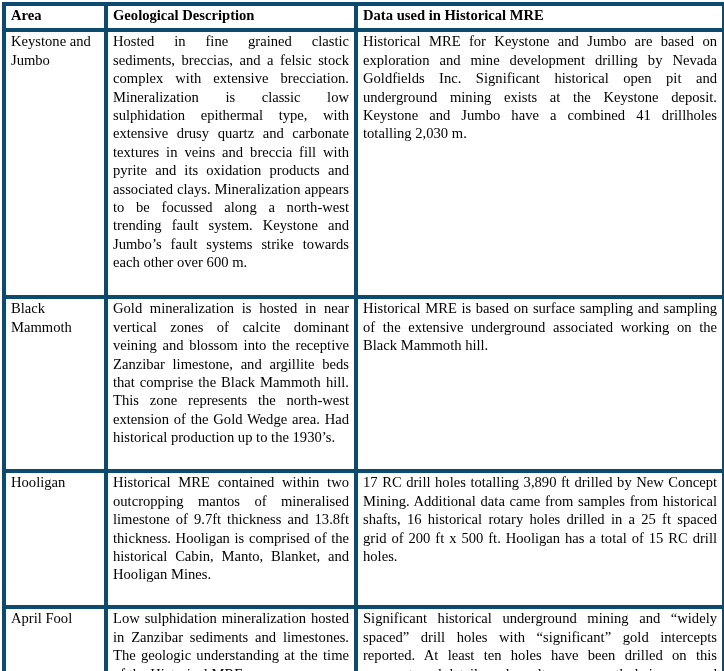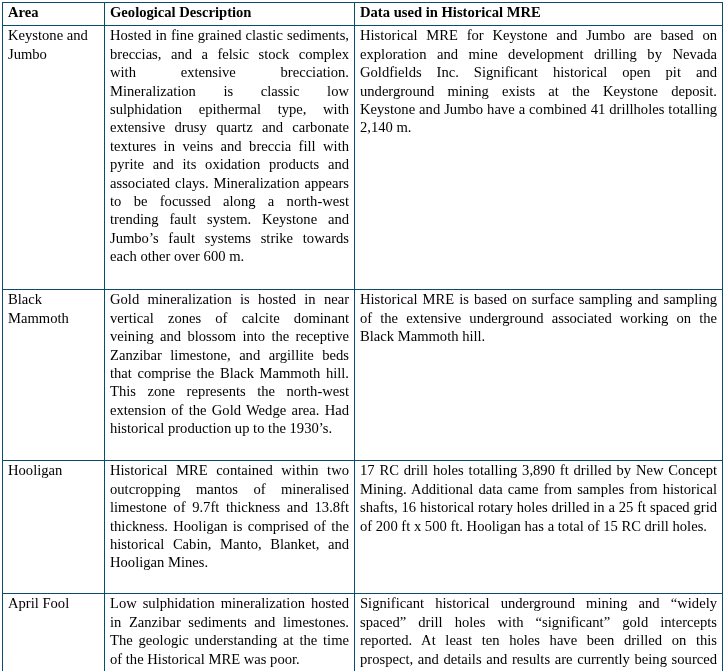--- a/index.html
+++ b/index.html
@@ -19,21 +19,21 @@
       top: 2px;
       border-collapse: collapse;
       table-layout: fixed;
       width: 720px;
       font-family: "Liberation Serif", "DejaVu Serif", serif;
       font-size: 14.6px;
       line-height: 18.4px;
       color: #000000;
     }
     table.mre td, table.mre th {
-      border: 1px solid #0c4a6e;
+      border: 4px solid #0c4a6e;
       vertical-align: top;
       padding: 0 5px 4px 5px;
     }
     table.mre th {
       font-weight: bold;
       text-align: left;
       height: 18px;
     }
     col.c1 { width: 102px; }
     col.c2 { width: 250px; }
@@ -57,21 +57,21 @@
     <tr>
       <th>Area</th>
       <th>Geological Description</th>
       <th>Data used in Historical MRE</th>
     </tr>
   </thead>
   <tbody>
     <tr class="r1">
       <td>Keystone and Jumbo</td>
       <td class="just">Hosted in fine grained clastic sediments, breccias, and a felsic stock complex with extensive brecciation. Mineralization is classic low sulphidation epithermal type, with extensive drusy quartz and carbonate textures in veins and breccia fill with pyrite and its oxidation products and associated clays. Mineralization appears to be focussed along a north-west trending fault system. Keystone and Jumbo’s fault systems strike towards each other over 600 m.</td>
-      <td class="just">Historical MRE for Keystone and Jumbo are based on exploration and mine development drilling by Nevada Goldfields Inc. Significant historical open pit and underground mining exists at the Keystone deposit. Keystone and Jumbo have a combined 41 drillholes totalling 2,140 m.</td>
+      <td class="just">Historical MRE for Keystone and Jumbo are based on exploration and mine development drilling by Nevada Goldfields Inc. Significant historical open pit and underground mining exists at the Keystone deposit. Keystone and Jumbo have a combined 41 drillholes totalling 2,030 m.</td>
     </tr>
     <tr class="r2">
       <td>Black Mammoth</td>
       <td class="just">Gold mineralization is hosted in near vertical zones of calcite dominant veining and blossom into the receptive Zanzibar limestone, and argillite beds that comprise the Black Mammoth hill. This zone represents the north-west extension of the Gold Wedge area. Had historical production up to the 1930’s.</td>
       <td class="just">Historical MRE is based on surface sampling and sampling of the extensive underground associated working on the Black Mammoth hill.</td>
     </tr>
     <tr class="r3">
       <td>Hooligan</td>
       <td class="just">Historical MRE contained within two outcropping mantos of mineralised limestone of 9.7ft thickness and 13.8ft thickness. Hooligan is comprised of the historical Cabin, Manto, Blanket, and Hooligan Mines.</td>
       <td class="just">17 RC drill holes totalling 3,890 ft drilled by New Concept Mining. Additional data came from samples from historical shafts, 16 historical rotary holes drilled in a 25 ft spaced grid of 200 ft x 500 ft. Hooligan has a total of 15 RC drill holes.</td>

